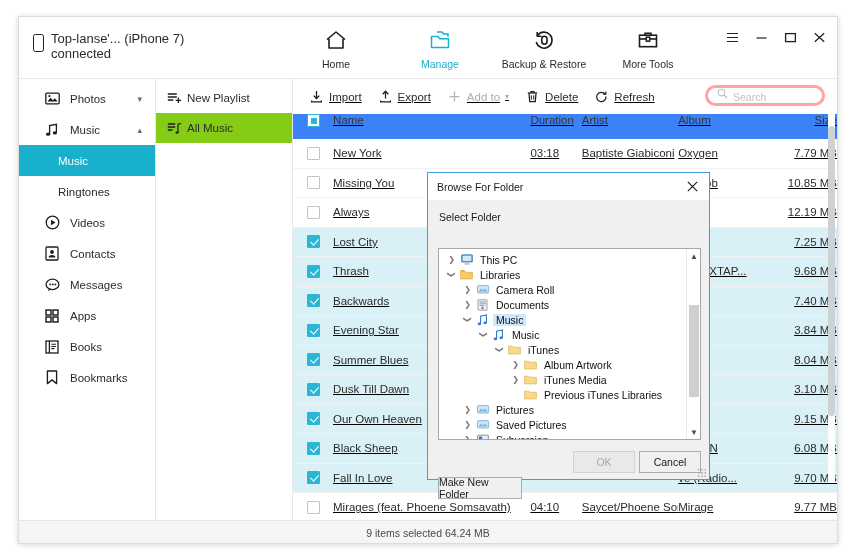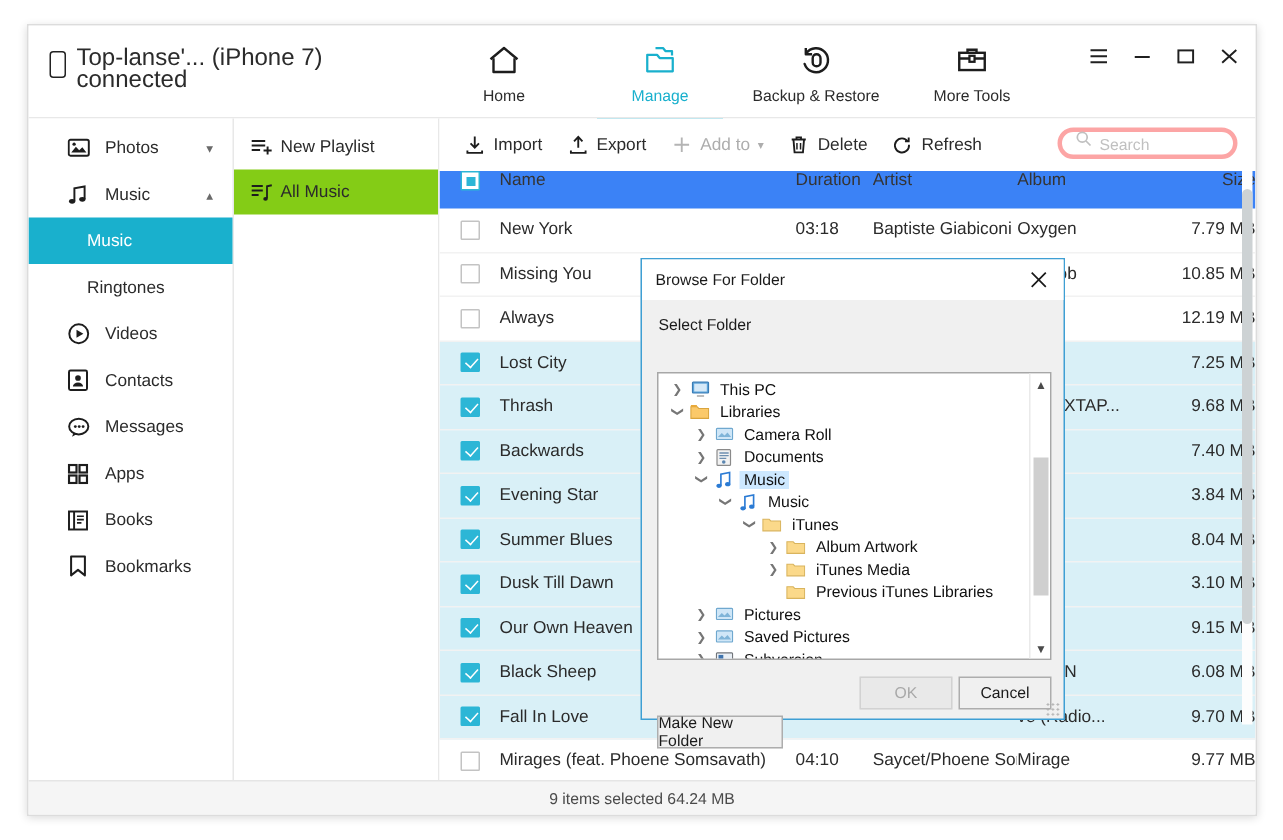--- a/index.html
+++ b/index.html
@@ -32,21 +32,21 @@
     display: flex; align-items: flex-start; gap: 7px;
   }
   .phone-glyph {
     width: 11px; height: 18px;
     border: 1.6px solid #222;
     border-radius: 2.5px;
     margin-top: 2px;
     flex: none;
   }
   #device-text {
-    font-size: 16px; color: #2b2b2b; line-height: 14.5px;
+    font-size: 13px; color: #2b2b2b; line-height: 14.5px;
   }
   #nav-tabs {
     position: absolute;
     left: 265px; top: 6px;
     display: flex;
   }
   .nav-tab {
     width: 104px;
     text-align: center;
     padding-top: 4px;
@@ -136,20 +136,21 @@
   }
   .pl-item .pl-ico { width: 20px; flex: none; display: flex; align-items: center; }
   .pl-item.selected { background: #84cc16; }
 
   
   #content {
     flex: 1;
     position: relative;
     background: #ffffff;
     overflow: hidden;
+    text-decoration: underline;
   }
   #toolbar {
     height: 35px;
     display: flex; align-items: center;
     padding-left: 8px;
     position: relative;
   }
   .tb-btn {
     display: flex; align-items: center; gap: 5px;
     font-size: 11.5px; color: #2b2b2b;

